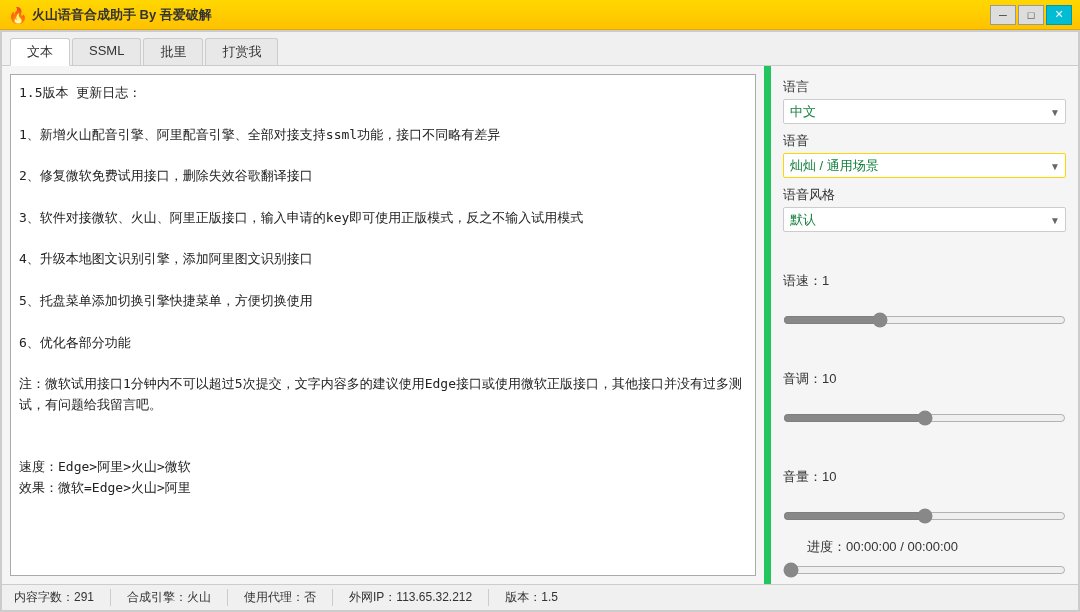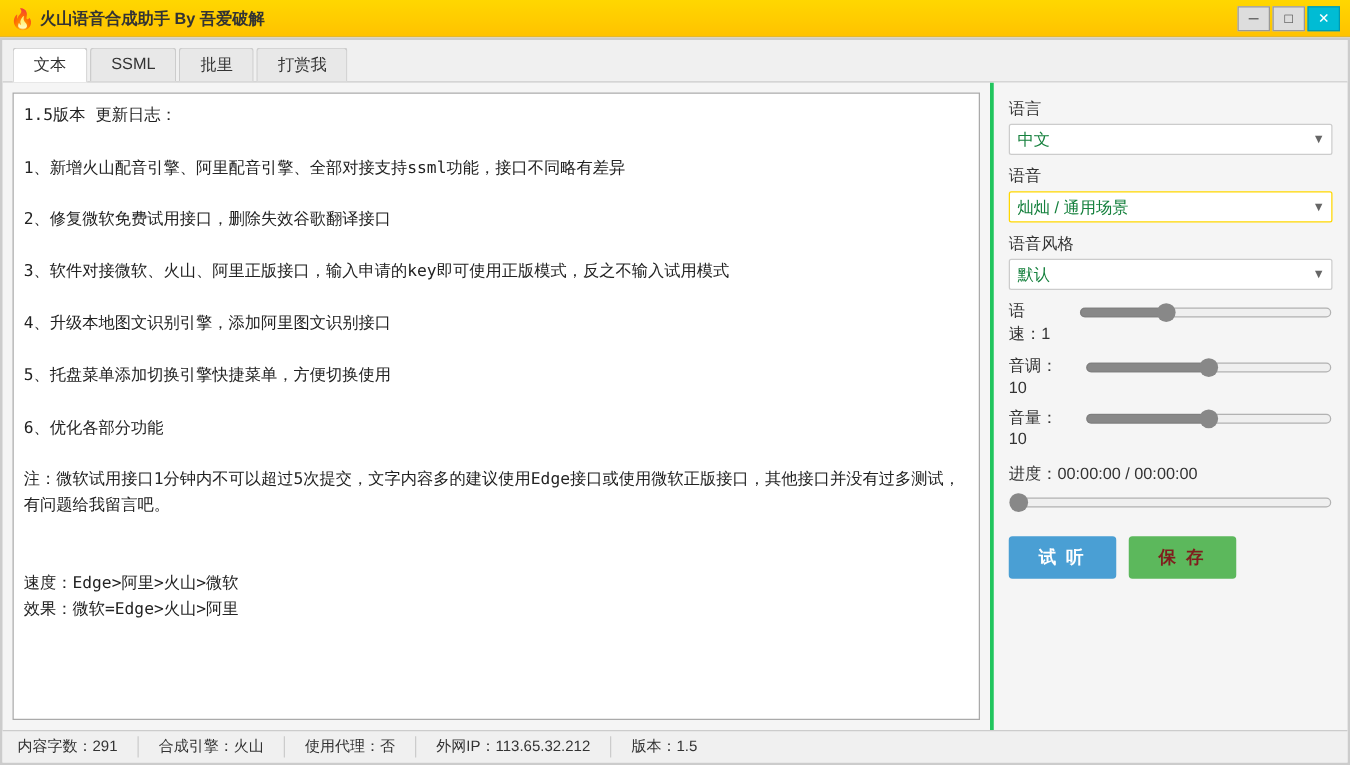--- a/index.html
+++ b/index.html
@@ -112,26 +112,26 @@
       line-height: 1.6;
       overflow-y: auto;
       resize: none;
       color: #222;
       white-space: pre-wrap;
       word-wrap: break-word;
     }
 
     
     .right-panel {
-      width: 286px;
+      width: 314px;
       padding: 12px 12px 8px 12px;
       display: flex;
       flex-direction: column;
       gap: 8px;
-      border-left: 3px solid #22c55e;
+      border-left: 7px solid #22c55e;
       background: #f5f5f5;
     }
 
     .field-label {
       font-size: 13px;
       color: #333;
       margin-bottom: 3px;
     }
 
     .select-wrapper {
@@ -158,42 +158,44 @@
       top: 50%;
       transform: translateY(-50%);
       font-size: 10px;
       color: #666;
       pointer-events: none;
     }
 
     
     .slider-row {
       display: flex;
-      flex-direction: row;
+      flex-direction: column;
       gap: 20px;
+      margin-top: 32px;
     }
     .slider-label {
       font-size: 13px;
       color: #333;
     }
     input[type=range] {
       width: 100%;
       height: 20px;
       cursor: pointer;
       accent-color: #888;
     }
 
     
     .progress-section {
       margin-top: 4px;
     }
     .progress-label {
       font-size: 13px;
       color: #333;
       margin-bottom: 4px;
+      margin-left: 24px;
     }
 
     
     .button-row {
       display: flex;
       gap: 10px;
       margin-top: 6px;
       justify-content: flex-start;
     }
     .btn {

